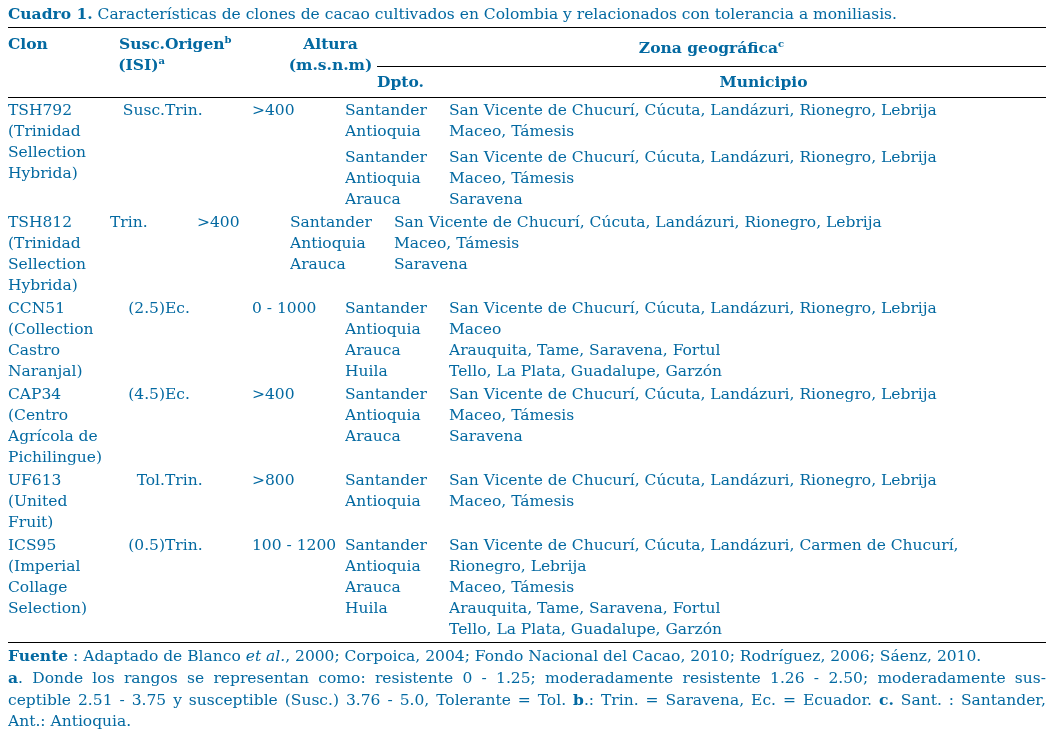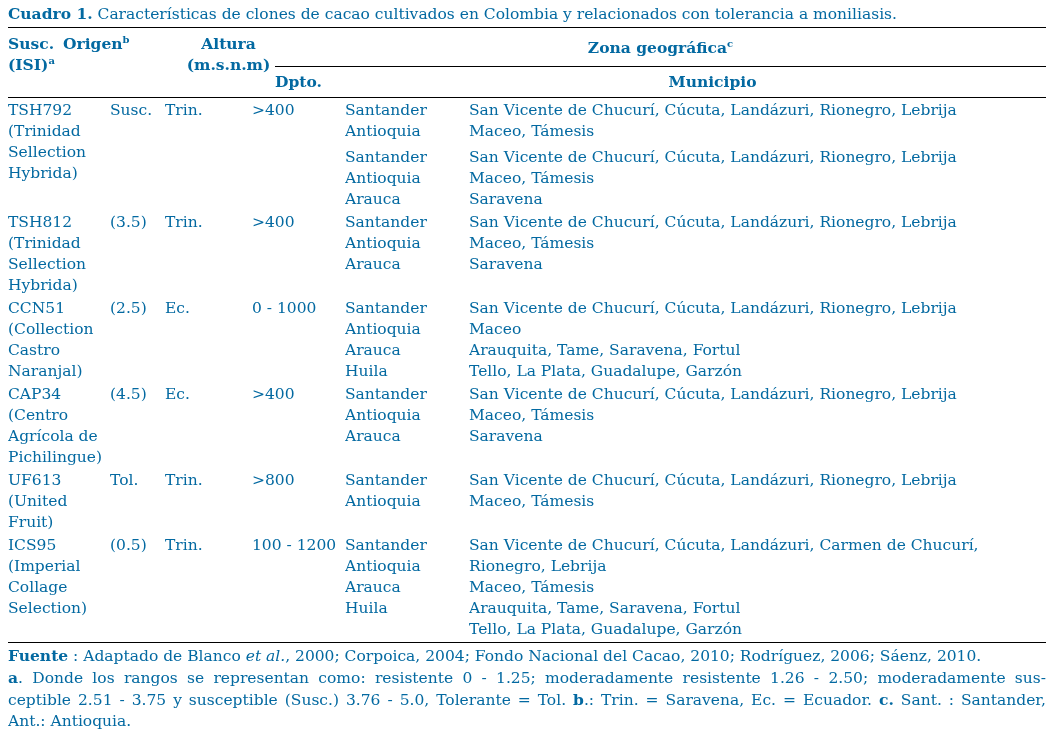--- a/index.html
+++ b/index.html
@@ -16,57 +16,58 @@
     padding: 3px 6px 0 8px;
     overflow: hidden;
   }
   .caption { padding-bottom: 2px; border-bottom: 1.5px solid #000; }
   .cap-label { font-weight: bold; }
 
   
   .thead { display: flex; border-bottom: 1.5px solid #000; font-weight: bold; }
   .hcell { padding-top: 5px; }
   .c-clon   { width: 102px; flex: none; }
-  .c-susc   { width: 55px;  flex: none; }
+  .c-susc   { width: 55px;  flex: none; text-align: right; }
   .c-origen { width: 87px;  flex: none; }
   .c-altura { width: 93px;  flex: none; }
   .center { text-align: center; margin-left: 32px; }
   .c-zona { flex: 1; min-width: 0; }
   .zona-title { text-align: center; padding-top: 9px; padding-bottom: 8px; border-bottom: 1px solid #000; }
   .zona-sub { display: flex; padding: 4px 0 5px 0; }
   .c-dpto { width: 104px; flex: none; }
   .zs-muni { flex: 1; text-align: center; }
   sup { font-size: 10px; line-height: 0; vertical-align: super; }
 
   
   .brow { display: flex; padding-top: 2px; }
   .c-zonab { flex: 1; min-width: 0; }
   .zgroup { display: flex; }
   .zgroup + .zgroup { margin-top: 5px; }
-  .c-muni { flex: 1; min-width: 0; margin-left: 20px; }
+  .c-muni { flex: 1; min-width: 0; }
   .line { white-space: nowrap; overflow: hidden; }
 
   
   .fnotes { border-top: 1.5px solid #000; padding-top: 2px; margin-top: 2px; }
   .fline { white-space: nowrap; overflow: hidden; }
   .fline.stretch { white-space: normal; text-align: justify; text-align-last: justify; }
   .fb { font-weight: bold; }
   .fi { font-style: italic; margin-top: 24px; }
 </style>
 </head>
 <body>
 
 <div class="page">
 
   <div class="caption">
     <span class="cap-label">Cuadro 1.</span>
     <span>Características de clones de cacao cultivados en Colombia y relacionados con tolerancia a moniliasis.</span>
   </div>
 
   <div class="thead">
+    <div class="c-clon hcell">Clon</div>
     <div class="c-susc hcell">
       <span>Susc.</span><br>
       <span>(ISI)</span><sup>a</sup>
     </div>
     <div class="c-origen hcell">
       <span>Origen</span><sup>b</sup>
     </div>
     <div class="c-altura hcell center">
       <span>Altura</span><br>
       <span>(m.s.n.m)</span>
@@ -118,21 +119,20 @@
           </div>
         </div>
       </div>
       <div class="brow">
         <div class="c-clon">
           <div class="line">TSH812</div>
           <div class="line">(Trinidad</div>
           <div class="line">Sellection</div>
           <div class="line">Hybrida)</div>
         </div>
-        <div class="c-susc">(3.5)</div>
         <div class="c-origen">Trin.</div>
         <div class="c-altura">&gt;400</div>
         <div class="c-zonab">
           <div class="zgroup">
             <div class="c-dpto">
               <div class="line">Santander</div>
               <div class="line">Antioquia</div>
               <div class="line">Arauca</div>
             </div>
             <div class="c-muni">

